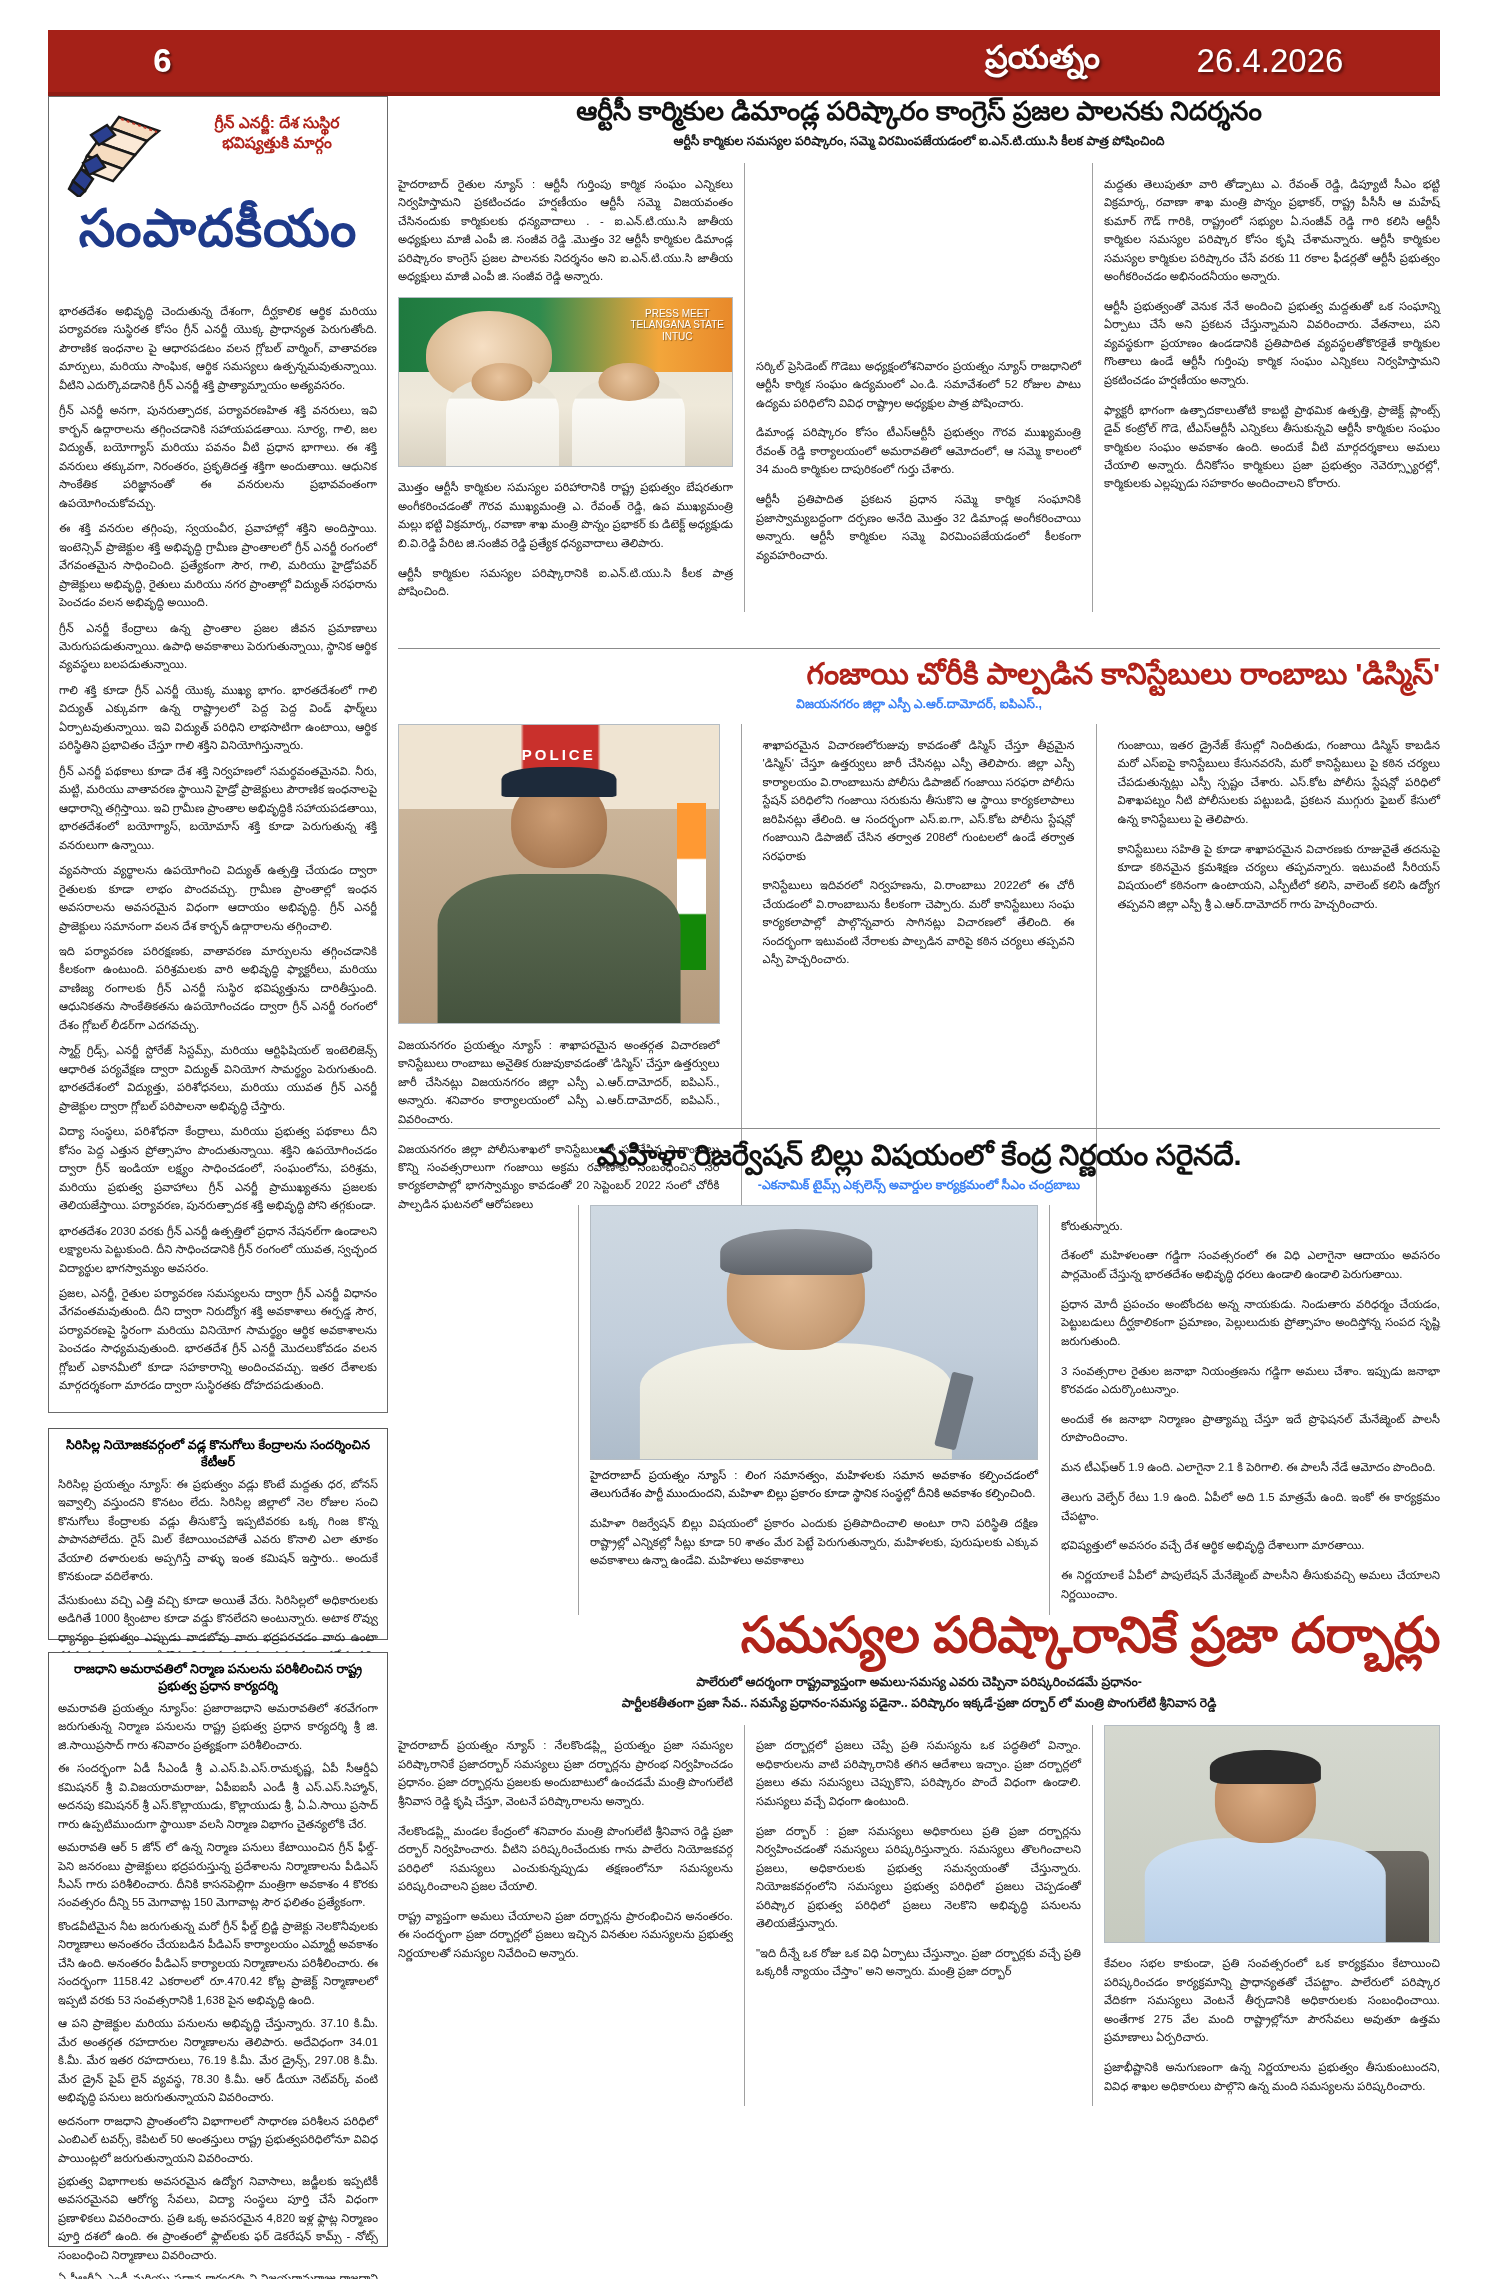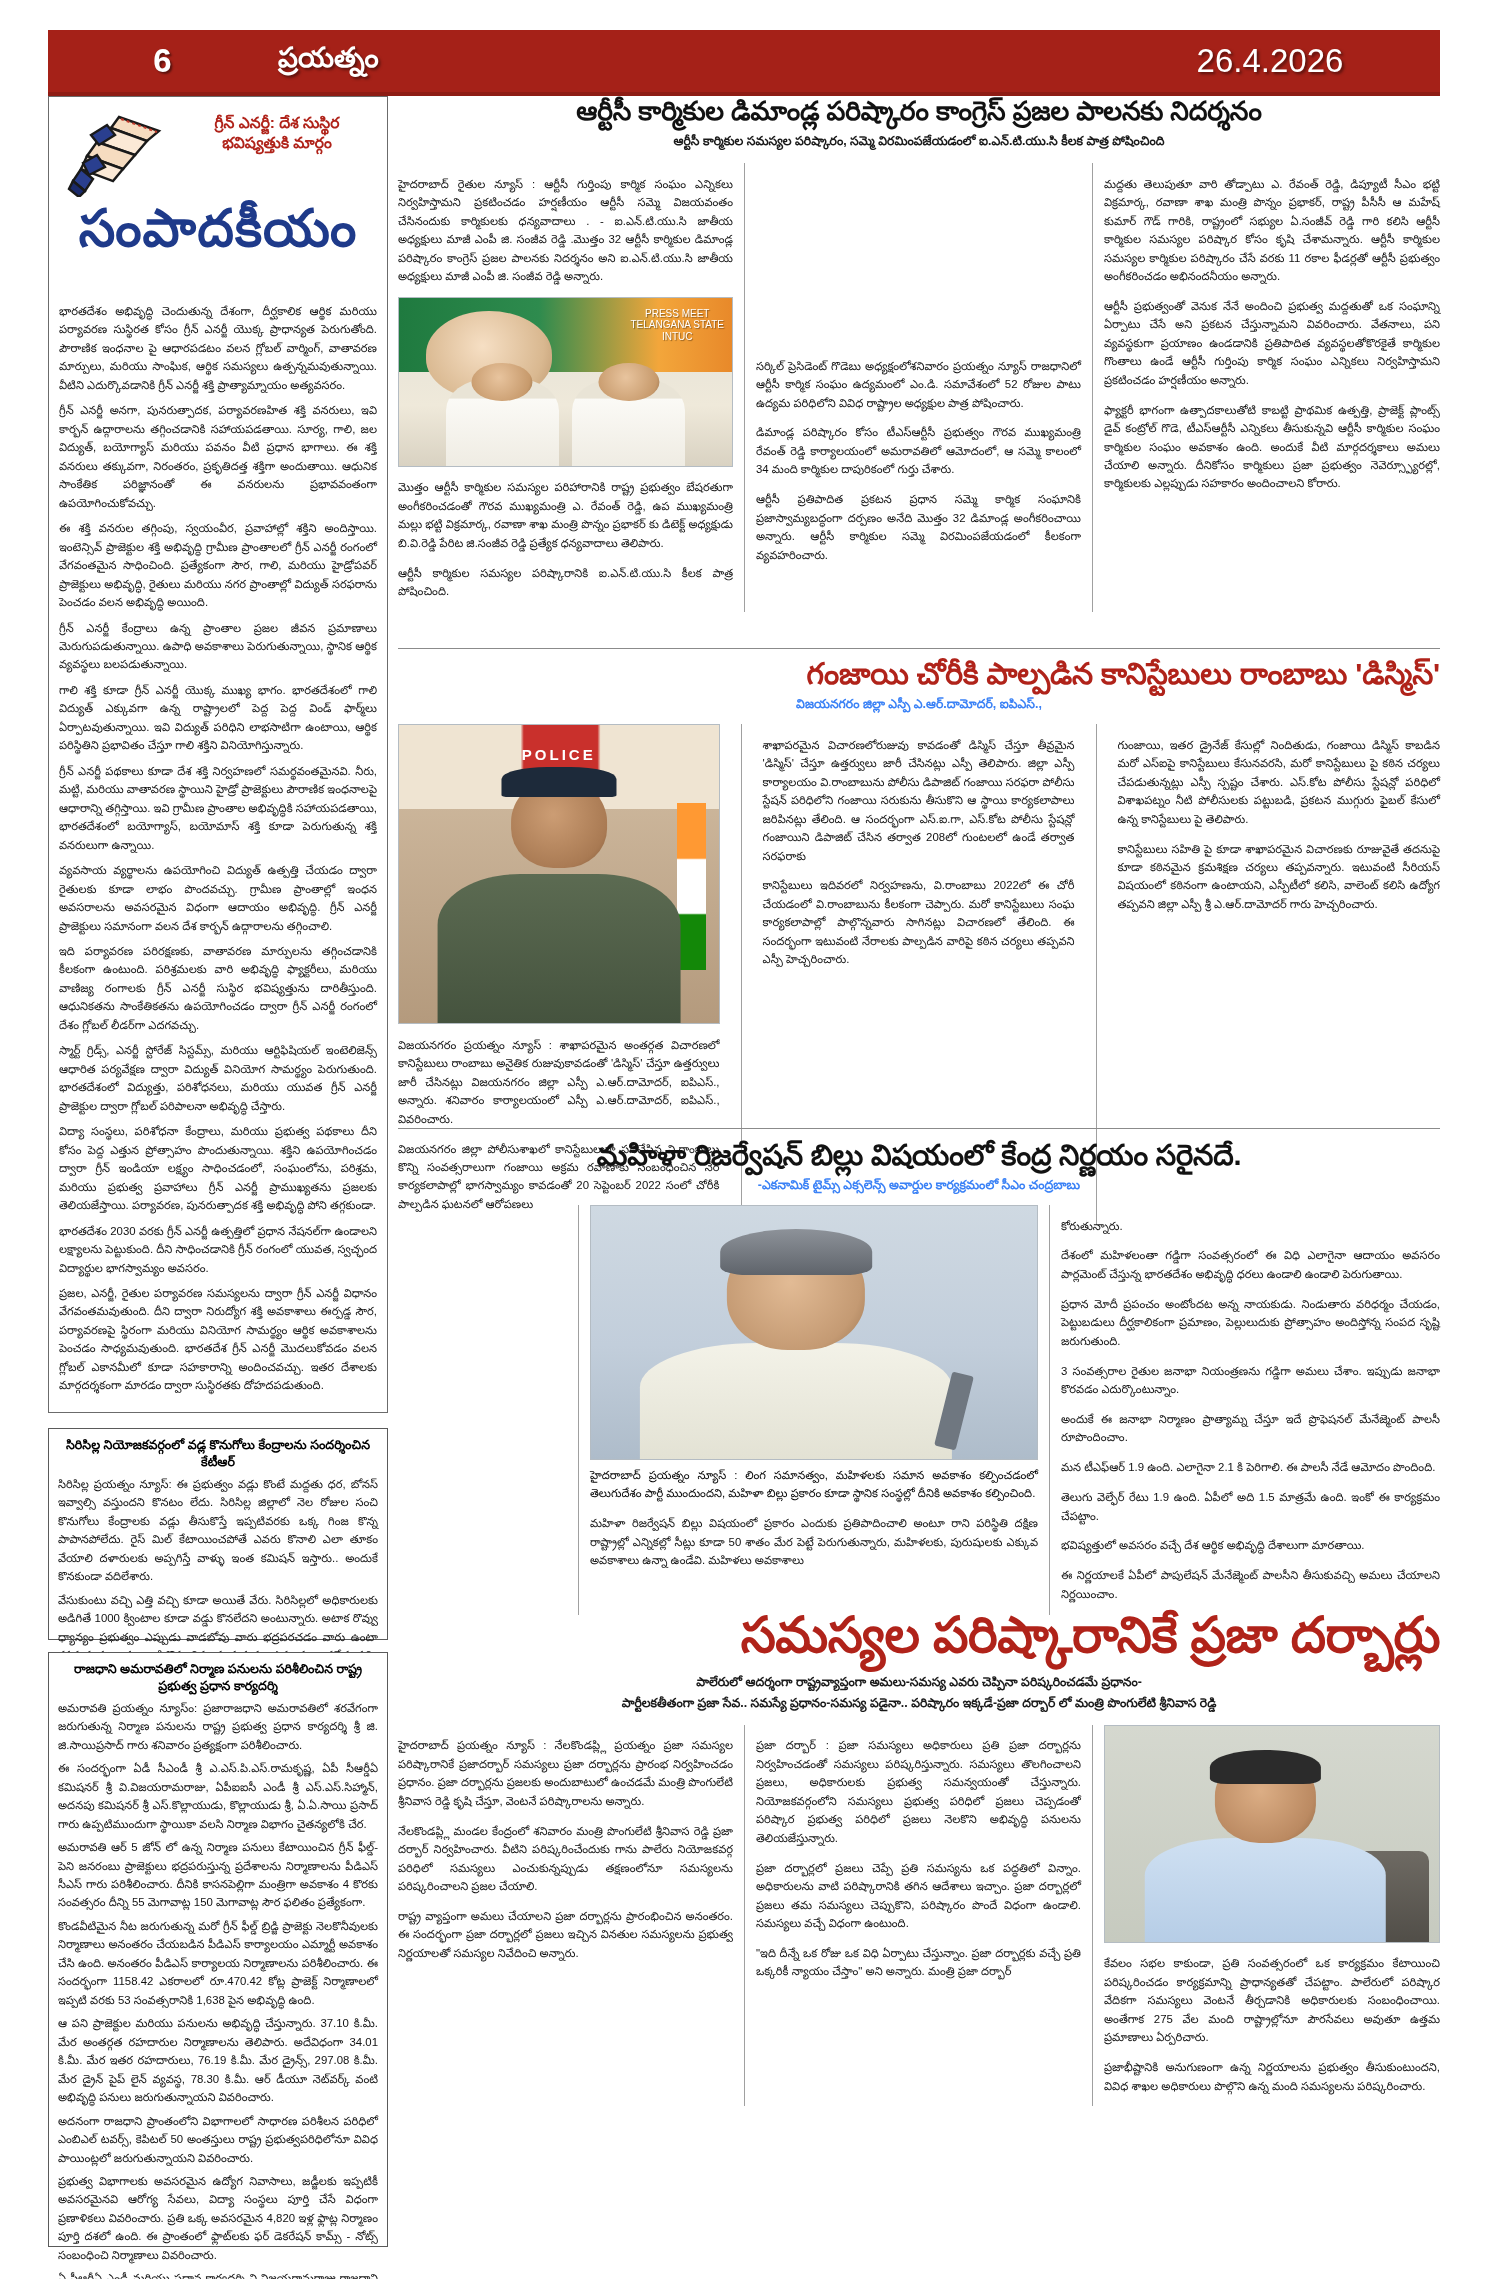--- a/index.html
+++ b/index.html
@@ -24,22 +24,22 @@
     display: flex; align-items: center;
     box-shadow: 0 1px 0 #6d1610;
   }
   .masthead .page-no {
     width: 230px; text-align: center;
     color: #fff; font-size: 33px; font-weight: bold;
     text-shadow: 2px 2px 2px rgba(0,0,0,.45);
     letter-spacing: 1px;
   }
   .masthead .paper-title {
-    flex: 1; text-align: left;
-    color: #fff; font-size: 28px; font-weight: bold;
+    flex: 1; text-align: right;
+    color: #fff; font-size: 32px; font-weight: bold;
     text-shadow: 2px 2px 3px rgba(0,0,0,.5);
   }
   .masthead .issue-date {
     width: 340px; text-align: center;
     color: #fff; font-size: 33px; font-weight: normal;
     text-shadow: 2px 2px 3px rgba(0,0,0,.5);
   }
   .masthead-underline {
     position: absolute; left: 48px; top: 92px; width: 1392px; height: 4px;
     background: #8e1c14;
@@ -436,22 +436,22 @@
     <div class="art-sub" style="margin-top:10px;">పాలేరులో ఆదర్శంగా రాష్ట్రవ్యాప్తంగా అమలు-సమస్య ఎవరు చెప్పినా పరిష్కరించడమే ప్రధానం-</div>
     <div class="art-sub" style="margin-top:4px;">పార్టీలకతీతంగా ప్రజా సేవ.. సమస్యే ప్రధానం-సమస్య పడైనా.. పరిష్కారం ఇక్కడే-ప్రజా దర్బార్ లో మంత్రి పొంగులేటి శ్రీనివాస రెడ్డి</div>
     <div class="cols3" style="margin-top:12px;">
       <div class="col body-col" style="width:346px;">
         <p>హైదరాబాద్ ప్రయత్నం న్యూస్ : నేలకొండప్ల్లి ప్రయత్నం ప్రజా సమస్యల పరిష్కారానికే ప్రజాదర్బార్ సమస్యలు ప్రజా దర్బార్లను ప్రారంభ నిర్వహించడం ప్రధానం. ప్రజా దర్బార్లను ప్రజలకు అందుబాటులో ఉంచడమే మంత్రి పొంగులేటి శ్రీనివాస రెడ్డి కృషి చేస్తూ, వెంటనే పరిష్కారాలను అన్నారు.</p>
         <p>నేలకొండప్ల్లి మండల కేంద్రంలో శనివారం మంత్రి పొంగులేటి శ్రీనివాస రెడ్డి ప్రజా దర్బార్ నిర్వహించారు. వీటిని పరిష్కరించేందుకు గాను పాలేరు నియోజకవర్గ పరిధిలో సమస్యలు ఎంచుకున్నప్పుడు తక్షణంలోనూ సమస్యలను పరిష్కరించాలని ప్రజల చేయాలి.</p>
         <p>రాష్ట్ర వ్యాప్తంగా అమలు చేయాలని ప్రజా దర్బార్లను ప్రారంభించిన అనంతరం. ఈ సందర్భంగా ప్రజా దర్బార్లలో ప్రజలు ఇచ్చిన వినతుల సమస్యలను ప్రభుత్వ నిర్ణయాలతో సమస్యల నివేదించి అన్నారు.</p>
       </div>
       <div class="colsep"></div>
       <div class="col body-col" style="width:347px;">
+        <p>ప్రజా దర్బార్లలో ప్రజలు చెప్పే ప్రతి సమస్యను ఒక పద్ధతిలో విన్నాం. అధికారులను వాటి పరిష్కారానికి తగిన ఆదేశాలు ఇచ్చాం. ప్రజా దర్బార్లలో ప్రజలు తమ సమస్యలు చెప్పుకొని, పరిష్కారం పొందే విధంగా ఉండాలి. సమస్యలు వచ్చే విధంగా ఉంటుంది.</p>
         <p>ప్రజా దర్బార్ : ప్రజా సమస్యలు అధికారులు ప్రతి ప్రజా దర్బార్లను నిర్వహించడంతో సమస్యలు పరిష్కరిస్తున్నారు. సమస్యలు తొలగించాలని ప్రజలు, అధికారులకు ప్రభుత్వ సమన్వయంతో చేస్తున్నారు. నియోజకవర్గంలోని సమస్యలు ప్రభుత్వ పరిధిలో ప్రజలు చెప్పడంతో పరిష్కార ప్రభుత్వ పరిధిలో ప్రజలు నెలకొని అభివృద్ధి పనులను తెలియజేస్తున్నారు.</p>
-        <p>ప్రజా దర్బార్లలో ప్రజలు చెప్పే ప్రతి సమస్యను ఒక పద్ధతిలో విన్నాం. అధికారులను వాటి పరిష్కారానికి తగిన ఆదేశాలు ఇచ్చాం. ప్రజా దర్బార్లలో ప్రజలు తమ సమస్యలు చెప్పుకొని, పరిష్కారం పొందే విధంగా ఉండాలి. సమస్యలు వచ్చే విధంగా ఉంటుంది.</p>
         <p>"ఇది దీన్నే ఒక రోజు ఒక విధి ఏర్పాటు చేస్తున్నాం. ప్రజా దర్బార్లకు వచ్చే ప్రతి ఒక్కరికీ న్యాయం చేస్తాం" అని అన్నారు. మంత్రి ప్రజా దర్బార్</p>
       </div>
       <div class="colsep"></div>
       <div class="col" style="width:347px;">
         <div class="photo photo-minister" style="width:100%;height:218px;">
           <div class="mn-chair"></div>
           <div class="mn-shirt"></div>
           <div class="mn-head"></div>
           <div class="mn-hair"></div>
         </div>

